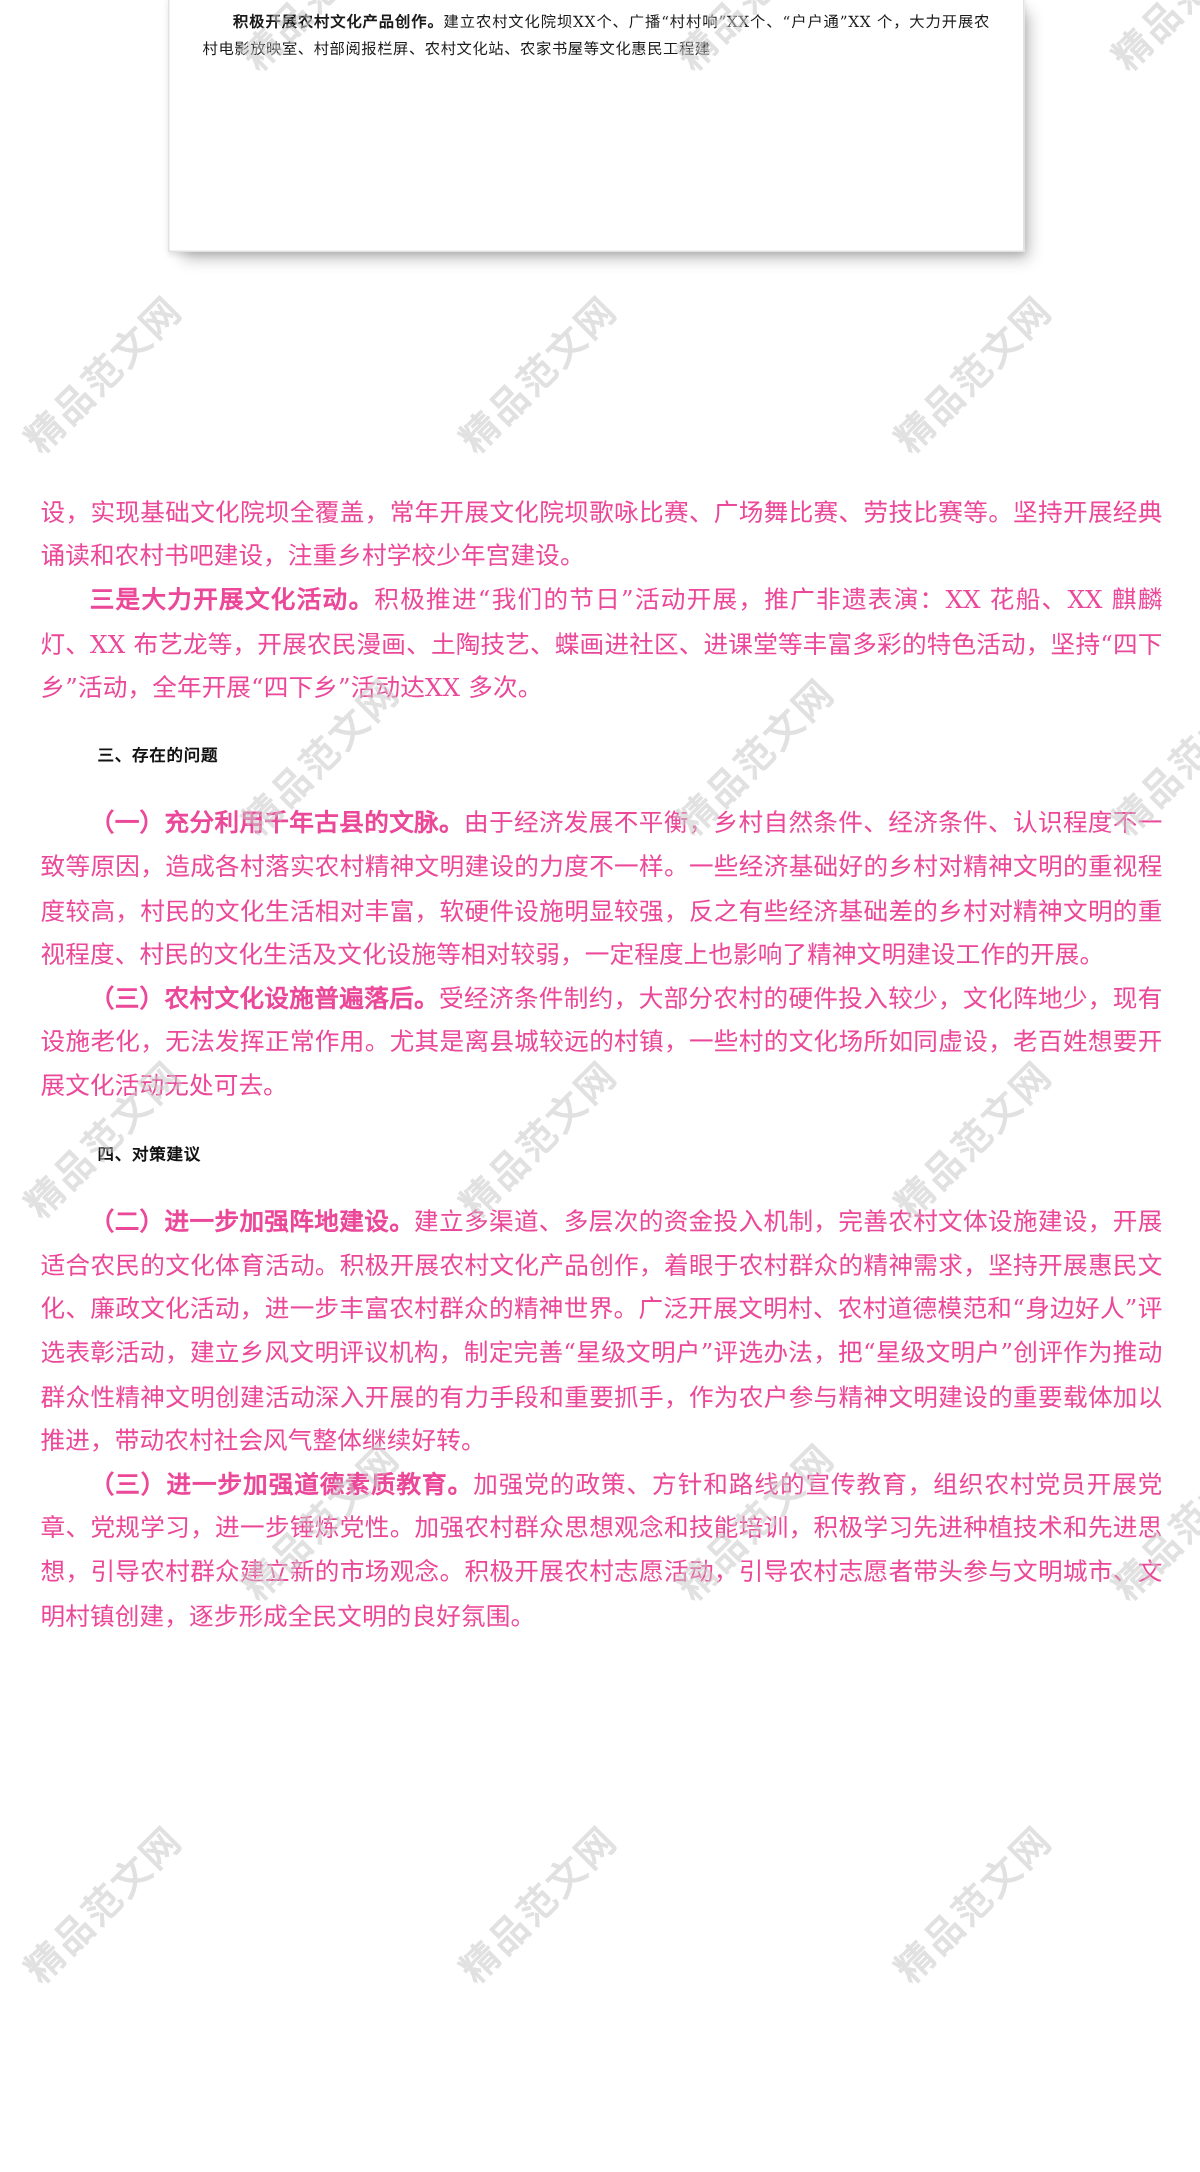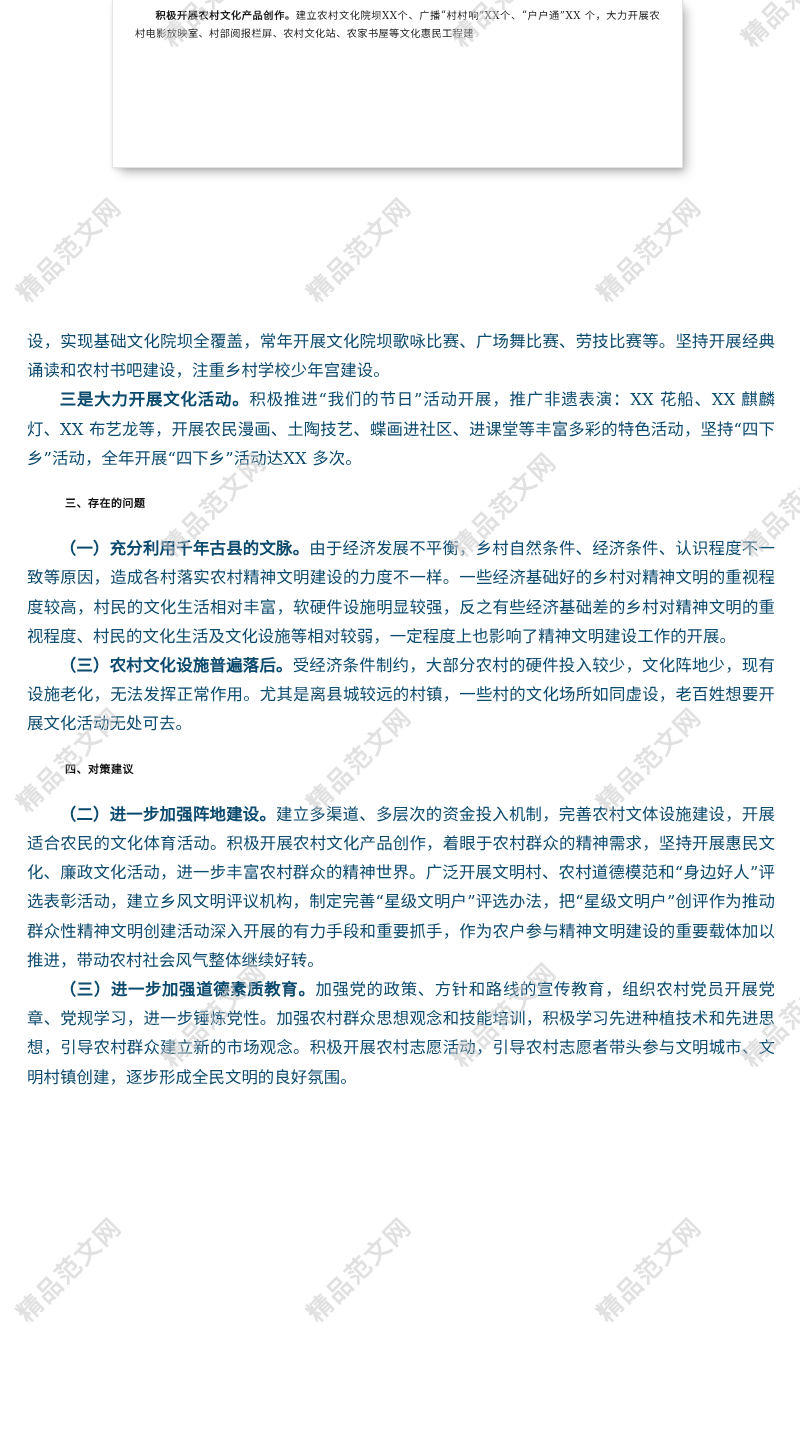--- a/index.html
+++ b/index.html
@@ -88,21 +88,21 @@
     width: 748px;
     z-index: 2;
   }
 
   p.par {
     margin: 0 0 0 0;
     font-size: 16.4px;
     line-height: 29.2px;
     text-align: justify;
     text-justify: inter-ideograph;
-    color: #0c4a6e;
+    color: #ec4899;
     font-family: "DejaVu Serif", "Liberation Serif", serif;
     letter-spacing: .1px;
   }
   p.indent { text-indent: 2em; }
   p.cont   { text-indent: 0; }
 
   p.par .lead {
     font-weight: 700;
   }
 

